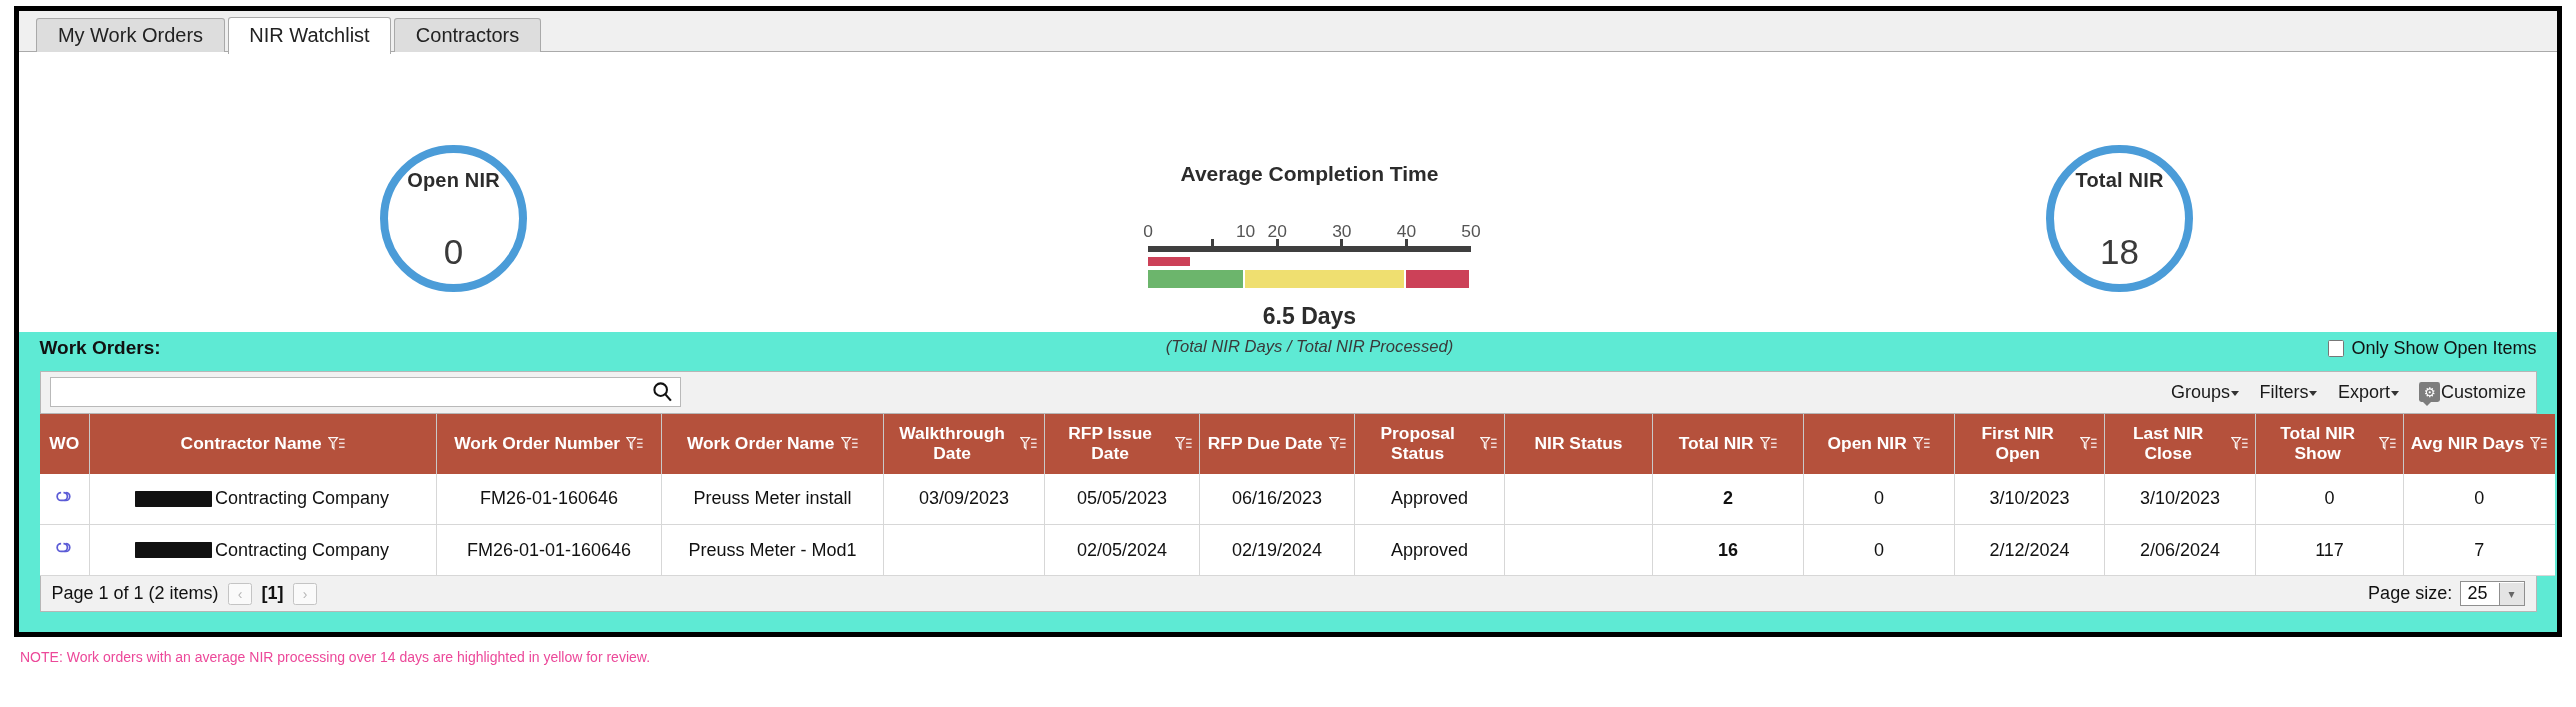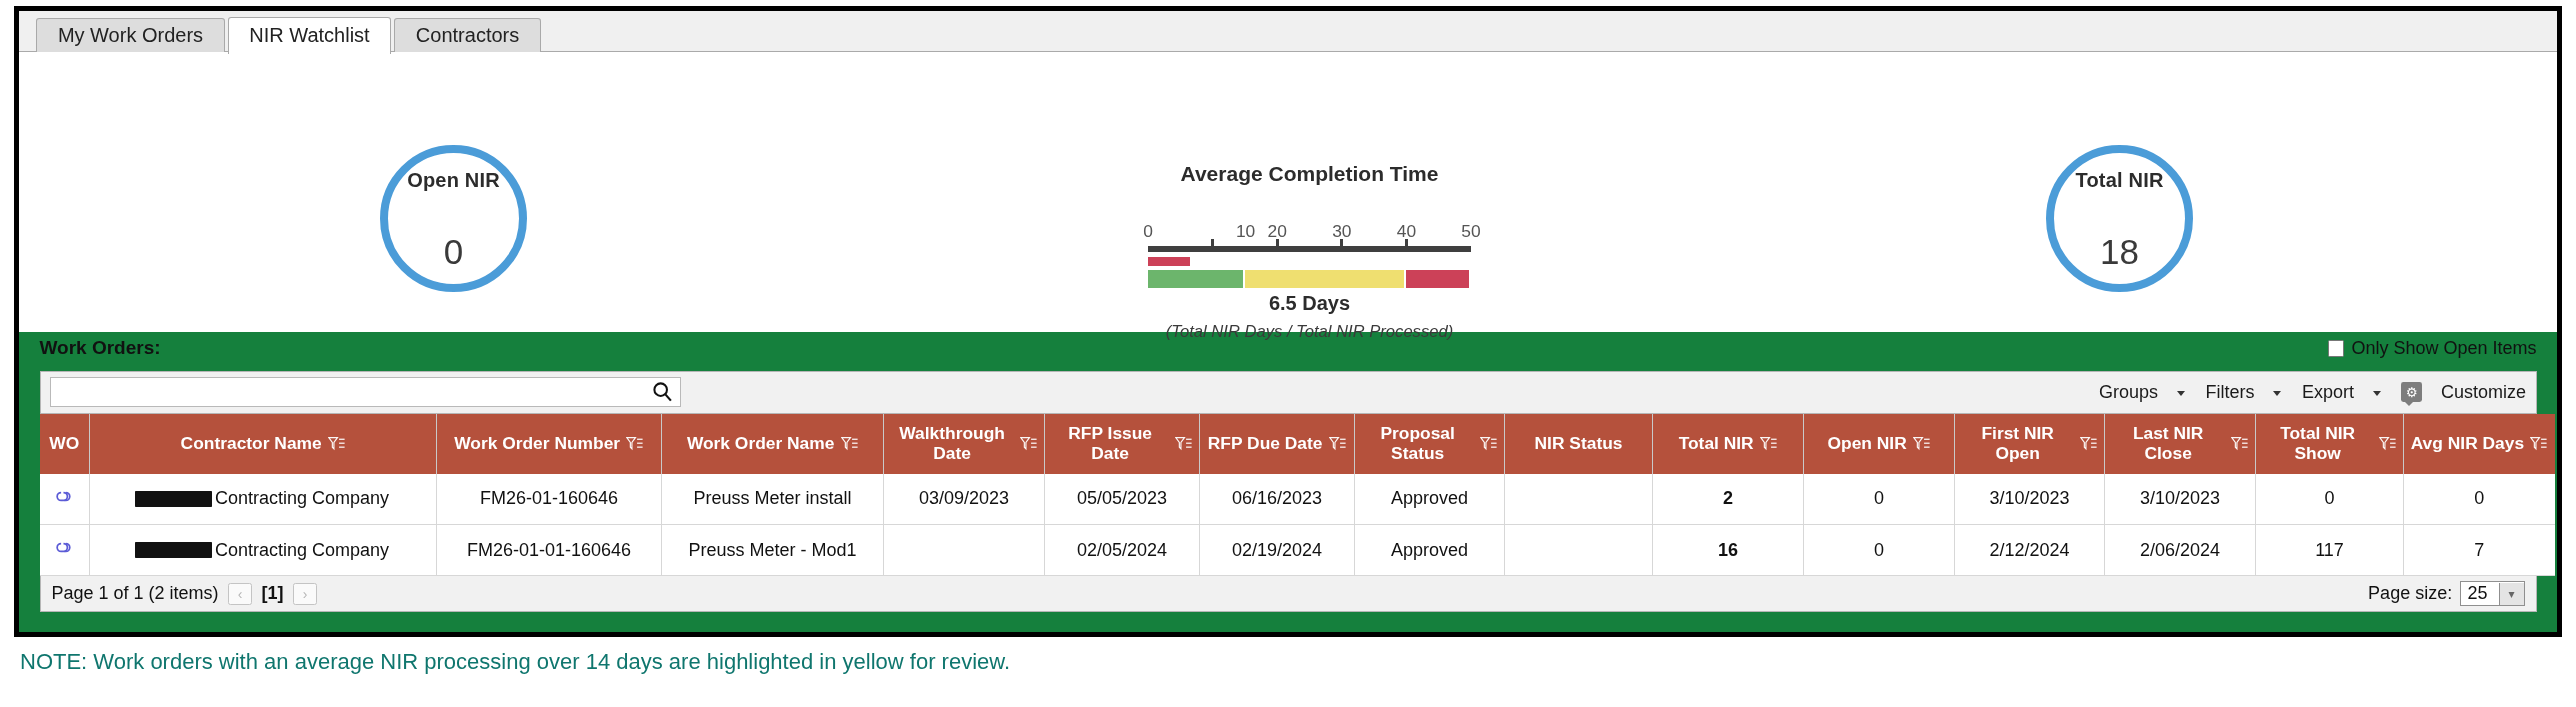--- a/index.html
+++ b/index.html
@@ -8,21 +8,21 @@
     background: #ffffff;
     font-family: "Liberation Sans", sans-serif;
   }
   body { width: 2576px; height: 708px; overflow: hidden; }
 
   .app-frame {
     position: absolute;
     left: 14px; top: 6.3px;
     width: 2548px; height: 631px;
     border: 5.5px solid #000000;
-    background: #15803d;
+    background: #5eead4;
   }
 
   
   .tabstrip {
     height: 41px;
     background: #f0f0f0;
     border-bottom: 1.6px solid #aaaaaa;
     display: flex;
     align-items: flex-end;
     padding-left: 17.4px;
@@ -134,21 +134,22 @@
     height: 8.7px;
     background: #cc4158;
   }
   .bands {
     position: absolute;
     top: 49px; left: 0;
     width: 100%; height: 17.4px;
   }
   .band { position: absolute; top: 0; height: 17.4px; }
   .bullet-value {
-    font-size: 20px;
+    margin-top: 11px;
+    font-size: 23px;
     font-weight: bold;
     color: #2c2c2c;
   }
   .bullet-sub {
     margin-top: 7px;
     font-size: 16.6px;
     font-style: italic;
     color: #3a3a3a;
   }
 
@@ -200,21 +201,21 @@
     font-family: "Liberation Sans", sans-serif;
     color: #333;
     width: 100%;
     background: transparent;
   }
   .search-box input::placeholder { color: #8a8a8a; }
   .search-ico { position: absolute; right: 8px; top: 3.2px; }
 
   .toolbar-right { display: flex; align-items: center; gap: 20.5px; }
   .tb-item {
-    display: flex; align-items: center; gap: 19px;
+    display: flex; align-items: center; gap: 1px;
     font-size: 18px; color: #1a1a1a;
     white-space: nowrap;
   }
   .caret {
     width: 0; height: 0;
     border-left: 4.7px solid transparent;
     border-right: 4.7px solid transparent;
     border-top: 5.5px solid #333;
     margin-top: 2.4px;
   }
@@ -329,22 +330,22 @@
     background: #e4e4e4;
     border-left: 1.6px solid #8f8f8f;
     display: flex; align-items: center; justify-content: center;
     color: #666; font-size: 12px;
   }
 
   
   .note {
     position: absolute;
     left: 20px; top: 649px;
-    font-size: 22px;
-    color: #0f766e;
+    font-size: 14px;
+    color: #ec4899;
   }
 </style>
 </head>
 <body>
 
 <div class="app-frame">
 
   <div class="tabstrip">
     <div class="tab">
       <span>My Work Orders</span>

